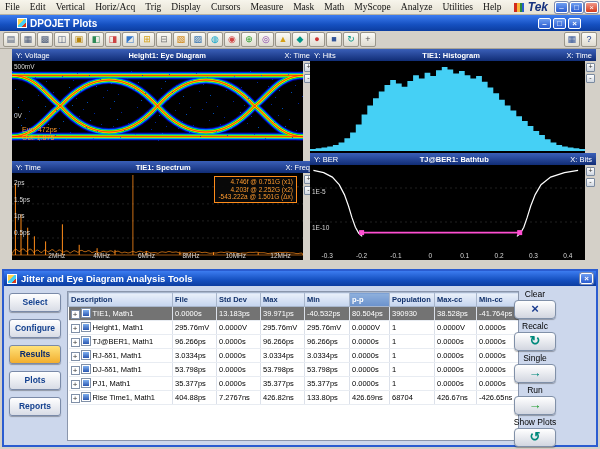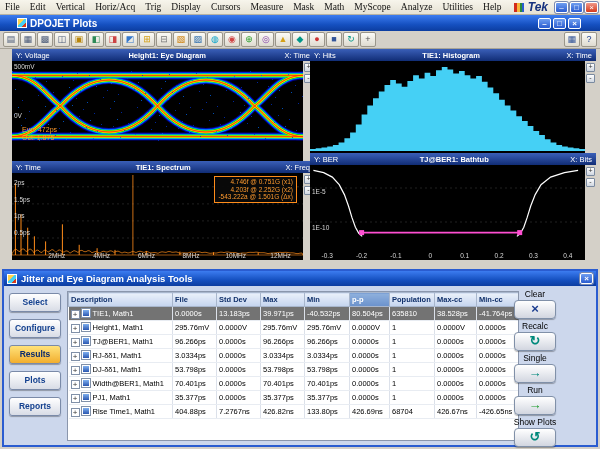--- a/index.html
+++ b/index.html
@@ -546,21 +546,21 @@
             </tr>
           </thead>
         <tbody id="tbody">
             <tr class="selected">
               <td><span class="expander">+</span><span class="rowicon"></span><span>TIE1, Math1</span></td>
               <td>0.0000s</td>
               <td>13.183ps</td>
               <td>39.971ps</td>
               <td>-40.532ps</td>
               <td>80.504ps</td>
-              <td>635810</td>
+              <td>390930</td>
               <td>38.528ps</td>
               <td>-41.764ps</td>
             </tr>
             <tr>
               <td><span class="expander">+</span><span class="rowicon"></span><span>Height1, Math1</span></td>
               <td>295.76mV</td>
               <td>0.0000V</td>
               <td>295.76mV</td>
               <td>295.76mV</td>
               <td>0.0000V</td>
@@ -589,31 +589,20 @@
               <td>1</td>
               <td>0.0000s</td>
               <td>0.0000s</td>
             </tr>
             <tr>
               <td><span class="expander">+</span><span class="rowicon"></span><span>DJ-δδ1, Math1</span></td>
               <td>53.798ps</td>
               <td>0.0000s</td>
               <td>53.798ps</td>
               <td>53.798ps</td>
-              <td>0.0000s</td>
-              <td>1</td>
-              <td>0.0000s</td>
-              <td>0.0000s</td>
-            </tr>
-            <tr>
-              <td><span class="expander">+</span><span class="rowicon"></span><span>Width@BER1, Math1</span></td>
-              <td>70.401ps</td>
-              <td>0.0000s</td>
-              <td>70.401ps</td>
-              <td>70.401ps</td>
               <td>0.0000s</td>
               <td>1</td>
               <td>0.0000s</td>
               <td>0.0000s</td>
             </tr>
             <tr>
               <td><span class="expander">+</span><span class="rowicon"></span><span>PJ1, Math1</span></td>
               <td>35.377ps</td>
               <td>0.0000s</td>
               <td>35.377ps</td>

